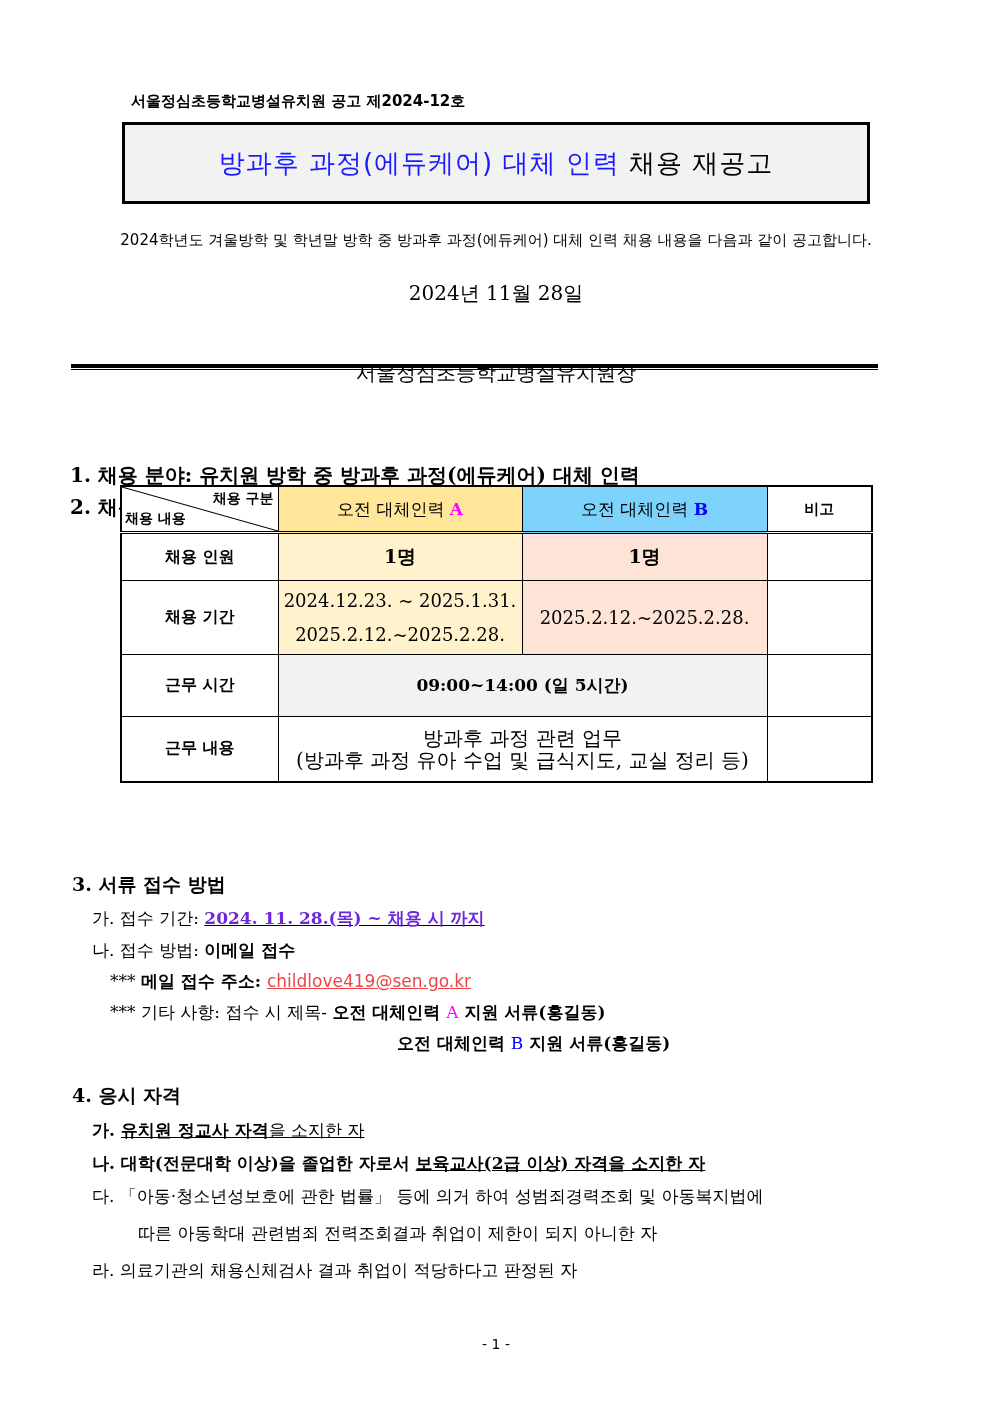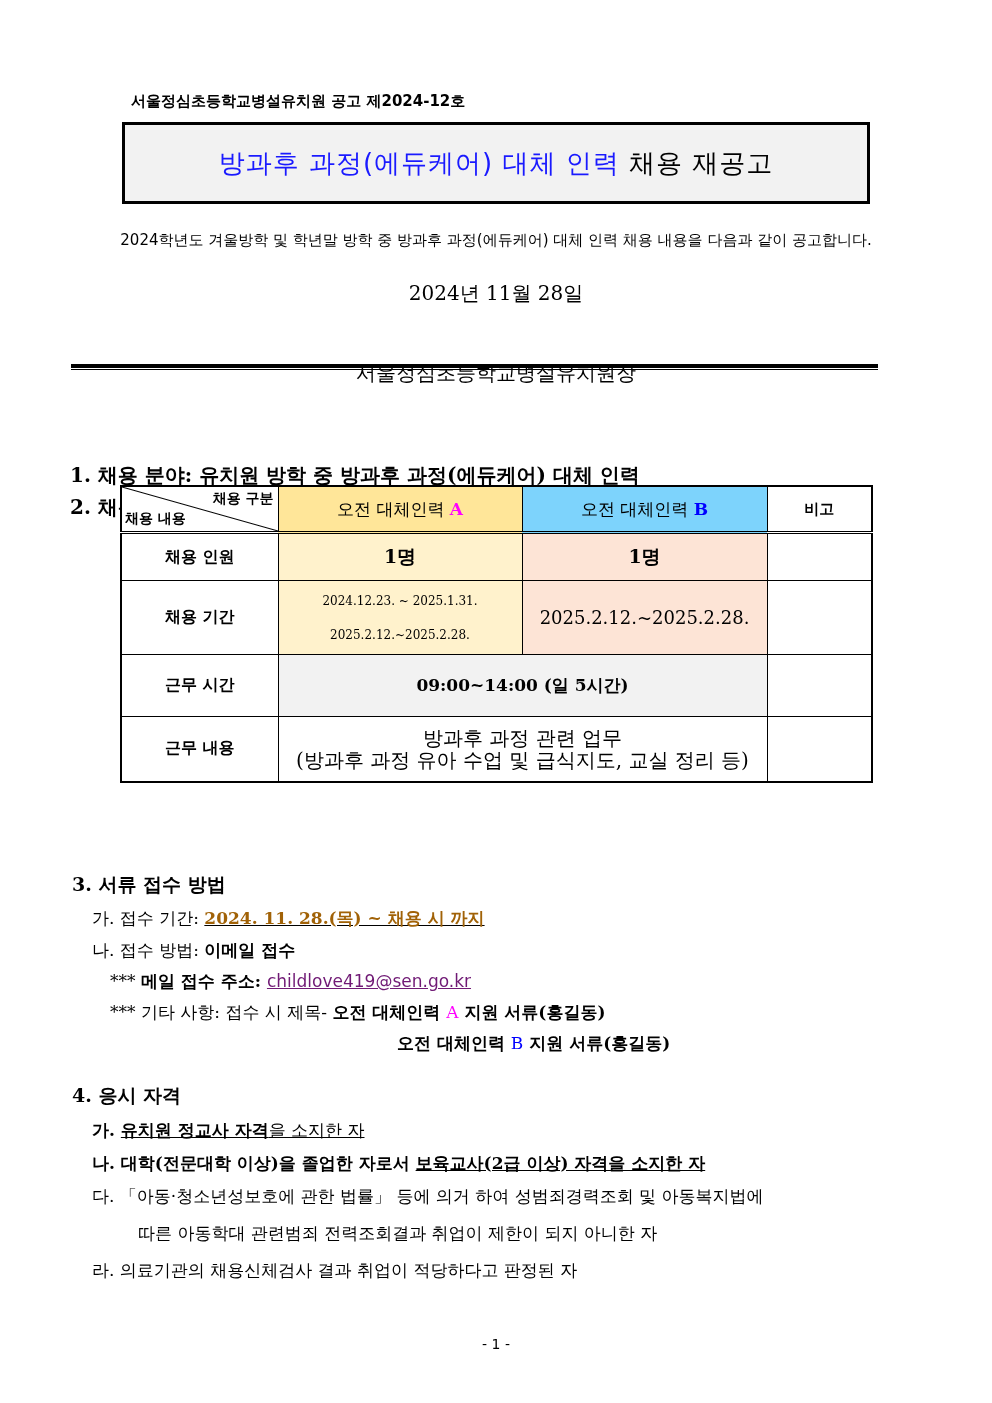--- a/index.html
+++ b/index.html
@@ -36,22 +36,22 @@
   .bold { font-weight: bold; }
   .mag { color: #ff00ff; }
   .blu { color: #0000ff; }
   .diag { position: relative; background: #fff;
     background-image: linear-gradient(to top right, transparent calc(50% - 1px), #000 50%, transparent calc(50% + 1px)); }
   .diag-top { position: absolute; right: 4px; top: 3px; font-size: 14px; font-weight: bold; }
   .diag-bot { position: absolute; left: 3px; bottom: 3px; font-size: 14px; font-weight: bold; }
 
   .h3 { left: 72px; font-size: 19px; font-weight: bold; }
   .line { font-size: 17px; }
-  .red-ul { color: #a16207; font-weight: bold; text-decoration: underline; text-decoration-color: #000; }
-  .link { color: #701a75; text-decoration: underline; }
+  .red-ul { color: #6d28d9; font-weight: bold; text-decoration: underline; text-decoration-color: #000; }
+  .link { color: #ef4444; text-decoration: underline; }
   .ul { text-decoration: underline; }
   #page-no { left: 0; width: 992px; top: 1336px; text-align: center; font-size: 14px; }
 </style>
 </head>
 <body>
 
 <div id="notice-no" class="abs sans">서울정심초등학교병설유치원 공고 제2024-12호</div>
 
 <div id="title-box" class="abs sans">
   <span class="blue">방과후 과정(에듀케어) 대체 인력</span>&nbsp;<span>채용 재공고</span>
@@ -85,21 +85,21 @@
     <td class="bold" style="font-size:15px">비고</td>
   </tr>
   <tr style="height:48px">
     <td colspan="2" class="bold" style="font-size:16px">채용 인원</td>
     <td class="bg-a bold" style="font-size:19px">1명</td>
     <td class="bg-b bold" style="font-size:19px">1명</td>
     <td></td>
   </tr>
   <tr style="height:74px">
     <td colspan="2" class="bold" style="font-size:16px">채용 기간</td>
-    <td class="bg-a" style="font-size:12px; line-height:34px">
+    <td class="bg-a" style="font-size:18px; line-height:34px">
       <div>2024.12.23. ~ 2025.1.31.</div>
       <div>2025.2.12.~2025.2.28.</div>
     </td>
     <td class="bg-b" style="font-size:18px">2025.2.12.~2025.2.28.</td>
     <td></td>
   </tr>
   <tr style="height:62px">
     <td colspan="2" class="bold" style="font-size:16px">근무 시간</td>
     <td colspan="2" class="bg-g bold" style="font-size:17px">09:00~14:00 (일 5시간)</td>
     <td></td>

